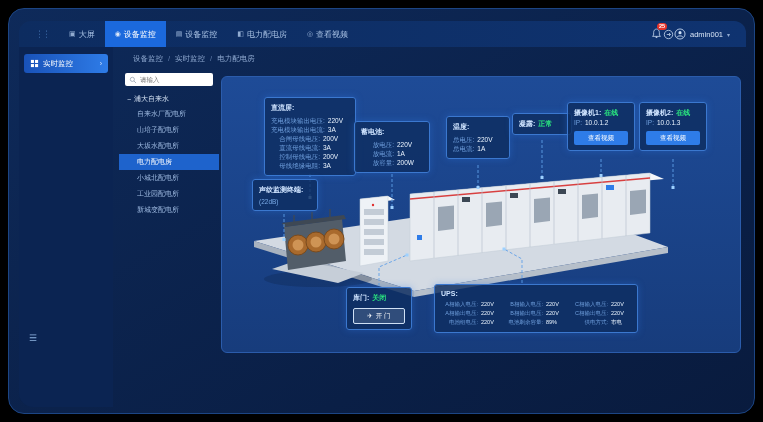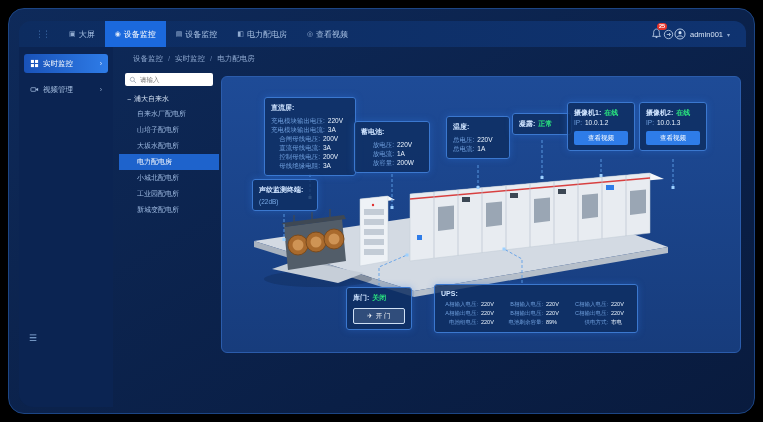--- a/index.html
+++ b/index.html
@@ -143,28 +143,20 @@
 
   <div class="sidebar">
     <div class="side-item active">
       <svg class="icon-svg" width="9" height="9" viewBox="0 0 10 10">
         <rect x="1" y="1" width="3.4" height="3.4" fill="#fff"></rect>
           <rect x="5.6" y="1" width="3.4" height="3.4" fill="#fff"></rect>
         <rect x="1" y="5.6" width="3.4" height="3.4" fill="#fff"></rect>
           <rect x="5.6" y="5.6" width="3.4" height="3.4" fill="#fff"></rect>
       </svg>
       <span>实时监控</span>
-      <span class="chev">›</span>
-    </div>
-    <div class="side-item">
-      <svg class="icon-svg" width="9" height="9" viewBox="0 0 10 10">
-        <rect x="1" y="3" width="5.4" height="4" rx="0.6" fill="none" stroke="#a9c2e4" stroke-width="0.8"></rect>
-        <path d="M6.8 4.4 L9 3.2 L9 6.8 L6.8 5.6 Z" fill="#a9c2e4"></path>
-      </svg>
-      <span>视频管理</span>
       <span class="chev">›</span>
     </div>
     <div class="collapse-btn">☰</div>
   </div>
 
   <div class="breadcrumb">
     <span class="crumb">设备监控</span>
     <span class="crumb">实时监控</span>
     <span class="crumb">电力配电房</span>
   </div>

